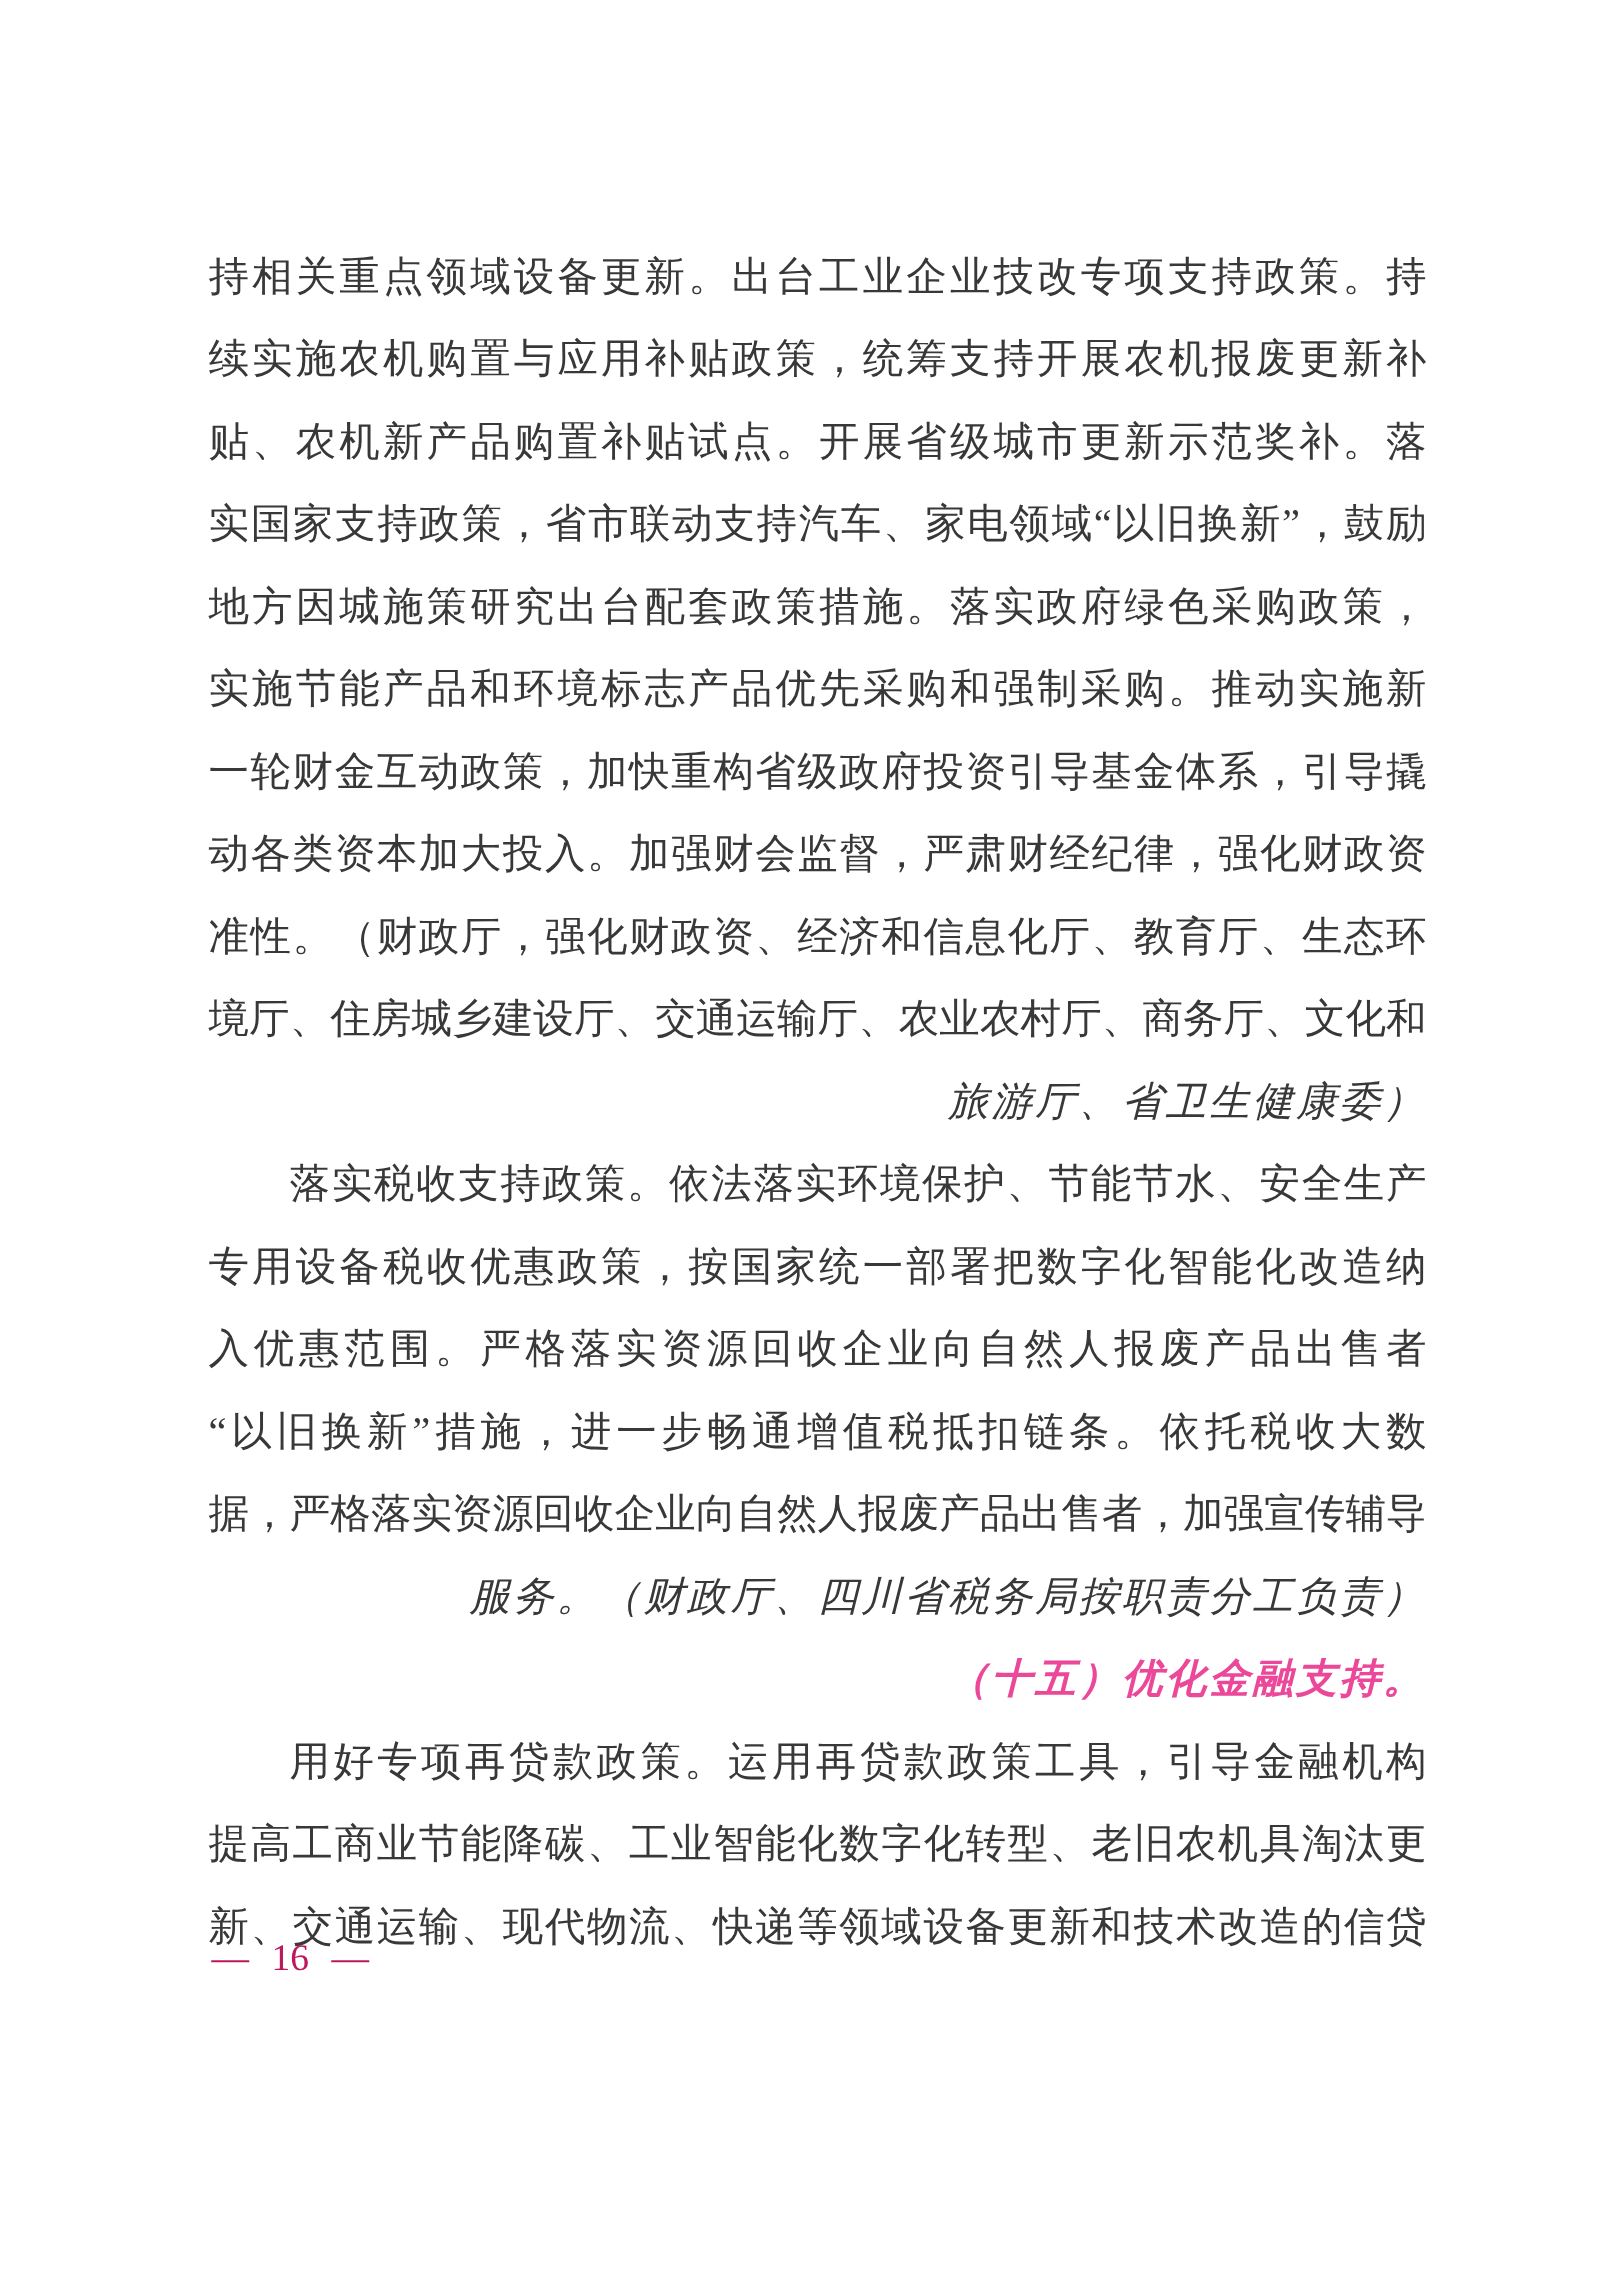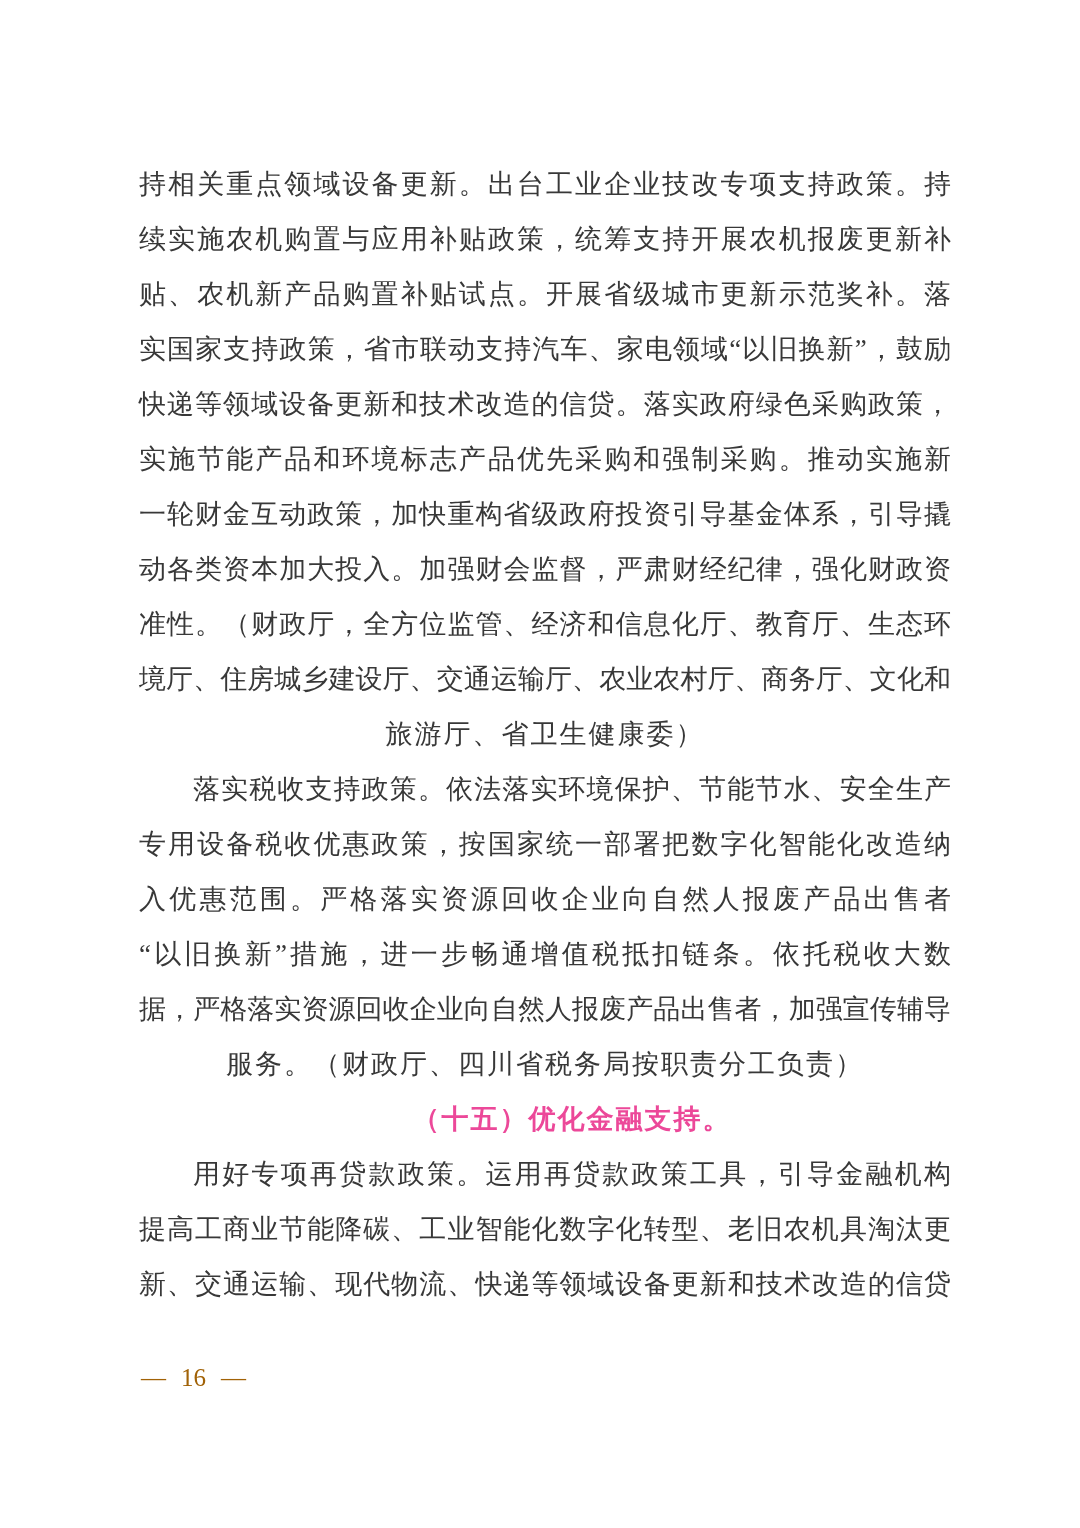--- a/index.html
+++ b/index.html
@@ -33,58 +33,59 @@
   }
   
   .j {
     white-space: normal;
     text-align: justify;
     text-align-last: justify;
     text-justify: inter-character;
   }
   
   .end {
-    text-align: center;
+    text-align: right;
     letter-spacing: 2px;
+    font-style: italic;
   }
   .ind {
     text-indent: 2em;
   }
   .heading {
     font-weight: 700;
     color: #ec4899;
   }
   .page-footer {
     position: absolute;
     left: 141px;
-    top: 1360px;
+    top: 1288px;
     height: 36px;
     line-height: 36px;
     font-size: 25px;
-    color: #a16207;
+    color: #be185d;
   }
   .page-footer .num {
     margin: 0 15px;
   }
 </style>
 </head>
 <body>
 
 <div class="page">
 
   <main class="body-text">
     <p class="ln j">持相关重点领域设备更新。出台工业企业技改专项支持政策。持</p>
     <p class="ln j">续实施农机购置与应用补贴政策，统筹支持开展农机报废更新补</p>
     <p class="ln j">贴、农机新产品购置补贴试点。开展省级城市更新示范奖补。落</p>
     <p class="ln j">实国家支持政策，省市联动支持汽车、家电领域“以旧换新”，鼓励</p>
-    <p class="ln j">快递等领域设备更新和技术改造的信贷。落实政府绿色采购政策，</p>
+    <p class="ln j">地方因城施策研究出台配套政策措施。落实政府绿色采购政策，</p>
     <p class="ln j">实施节能产品和环境标志产品优先采购和强制采购。推动实施新</p>
     <p class="ln j">一轮财金互动政策，加快重构省级政府投资引导基金体系，引导撬</p>
     <p class="ln j">动各类资本加大投入。加强财会监督，严肃财经纪律，强化财政资</p>
-    <p class="ln j">准性。（财政厅，全方位监管、经济和信息化厅、教育厅、生态环</p>
+    <p class="ln j">准性。（财政厅，强化财政资、经济和信息化厅、教育厅、生态环</p>
     <p class="ln j">境厅、住房城乡建设厅、交通运输厅、农业农村厅、商务厅、文化和</p>
     <p class="ln end">旅游厅、省卫生健康委）</p>
     <p class="ln j ind">落实税收支持政策。依法落实环境保护、节能节水、安全生产</p>
     <p class="ln j">专用设备税收优惠政策，按国家统一部署把数字化智能化改造纳</p>
     <p class="ln j">入优惠范围。严格落实资源回收企业向自然人报废产品出售者</p>
     <p class="ln j">“以旧换新”措施，进一步畅通增值税抵扣链条。依托税收大数</p>
     <p class="ln j">据，严格落实资源回收企业向自然人报废产品出售者，加强宣传辅导</p>
     <p class="ln end">服务。（财政厅、四川省税务局按职责分工负责）</p>
     <p class="ln end ind heading">（十五）优化金融支持。</p>
     <p class="ln j ind">用好专项再贷款政策。运用再贷款政策工具，引导金融机构</p>

